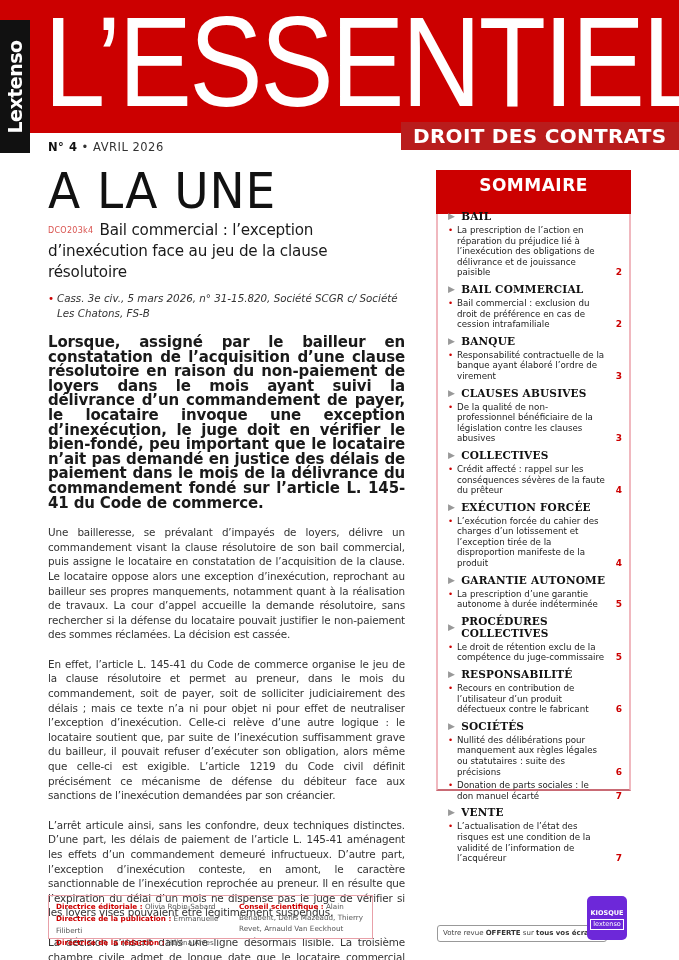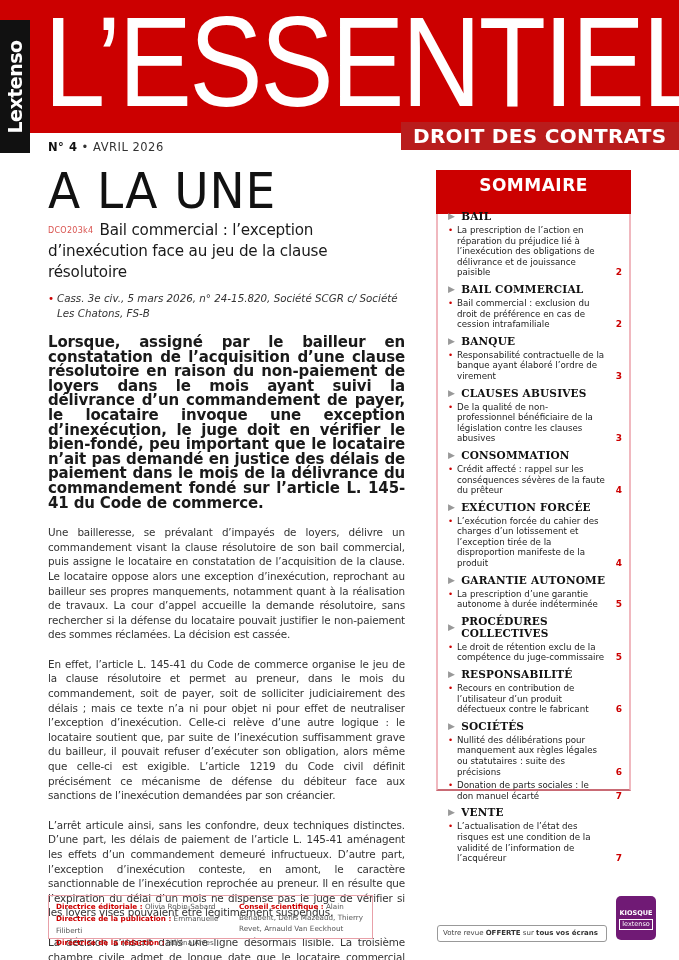--- a/index.html
+++ b/index.html
@@ -45,21 +45,21 @@
 
   .credits { position: absolute; left: 48px; top: 895px; width: 325px; height: 44px; border: 1px solid #e8a0a8;
     padding: 5px 7px; font-size: 7.2px; line-height: 12px; color: #555; }
   .credits .col-a { position: absolute; left: 7px; top: 5px; width: 170px; }
   .credits .col-b { position: absolute; left: 190px; top: 5px; width: 130px; line-height: 11px; }
   .credits .lbl { color: #cc0000; font-weight: bold; }
 
   .kiosque-bar { position: absolute; left: 437px; top: 925px; width: 170px; height: 17px; border: 1px solid #999; border-radius: 3px;
     font-size: 7px; color: #444; line-height: 15px; padding-left: 5px; white-space: nowrap; }
   .kiosque-bar b { font-weight: bold; color: #333; }
-  .kiosque-badge { position: absolute; left: 616px; top: 896px; width: 40px; height: 44px; background: #701a75; border-radius: 5px;
+  .kiosque-badge { position: absolute; left: 587px; top: 896px; width: 40px; height: 44px; background: #6d28d9; border-radius: 5px;
     color: #fff; text-align: center; font-size: 6.5px; font-weight: bold; padding-top: 13px; line-height: 9px; }
   .kiosque-badge .lx { display: inline-block; border: 1px solid #fff; padding: 0 2px; margin-top: 1px; font-weight: normal; }
 </style>
 </head>
 <body>
 
 <div class="masthead">
   <div class="title-logo">L’ESSENTIEL</div>
 </div>
 <div class="brand-strip">
@@ -72,21 +72,21 @@
   <span> • </span>
   <span>AVRIL 2026</span>
 </div>
 
 <div class="a-la-une">A LA UNE</div>
 
 <div class="article">
   <div class="headline">
     <span class="ref-code">DCO203k4</span><span>Bail commercial : l’exception d’inexécution face au jeu de la clause résolutoire</span>
   </div>
-  <div class="citation">Cass. 3e civ., 5 mars 2026, n° 24-15.820, Société SCGR c/ Société Les Chatons, FS-B</div>
+  <div class="citation">Cass. 3e civ., 5 mars 2026, n° 31-15.820, Société SCGR c/ Société Les Chatons, FS-B</div>
   <div class="chapo">Lorsque, assigné par le bailleur en constatation de l’acquisition d’une clause résolutoire en raison du non-paiement de loyers dans le mois ayant suivi la délivrance d’un commandement de payer, le locataire invoque une exception d’inexécution, le juge doit en vérifier le bien-fondé, peu important que le locataire n’ait pas demandé en justice des délais de paiement dans le mois de la délivrance du commandement fondé sur l’article L. 145-41 du Code de commerce.</div>
   <p class="body-p">Une bailleresse, se prévalant d’impayés de loyers, délivre un commandement visant la clause résolutoire de son bail commercial, puis assigne le locataire en constatation de l’acquisition de la clause. Le locataire oppose alors une exception d’inexécution, reprochant au bailleur ses propres manquements, notamment quant à la réalisation de travaux. La cour d’appel accueille la demande résolutoire, sans rechercher si la défense du locataire pouvait justifier le non-paiement des sommes réclamées. La décision est cassée.</p>
   <p class="body-p">En effet, l’article L. 145-41 du Code de commerce organise le jeu de la clause résolutoire et permet au preneur, dans le mois du commandement, soit de payer, soit de solliciter judiciairement des délais ; mais ce texte n’a ni pour objet ni pour effet de neutraliser l’exception d’inexécution. Celle-ci relève d’une autre logique : le locataire soutient que, par suite de l’inexécution suffisamment grave du bailleur, il pouvait refuser d’exécuter son obligation, alors même que celle-ci est exigible. L’article 1219 du Code civil définit précisément ce mécanisme de défense du débiteur face aux sanctions de l’inexécution demandées par son créancier.</p>
   <p class="body-p">L’arrêt articule ainsi, sans les confondre, deux techniques distinctes. D’une part, les délais de paiement de l’article L. 145-41 aménagent les effets d’un commandement demeuré infructueux. D’autre part, l’exception d’inexécution conteste, en amont, le caractère sanctionnable de l’inexécution reprochée au preneur. Il en résulte que l’expiration du délai d’un mois ne dispense pas le juge de vérifier si les loyers visés pouvaient être légitimement suspendus.</p>
   <p class="body-p"><span>La décision s’inscrit dans une ligne désormais lisible. La troisième chambre civile admet de longue date que le locataire commercial peut opposer l’exception d’inexécution lorsque les manquements du bailleur rendent les lieux impropres à l’usage convenu. Elle a encore rappelé, en 2025, qu’aucune mise en demeure préalable n’est requise (Cass. 3e civ., 18 sept. 2025, n° 23-24.005). L’arrêt examiné du 5 mars 2026 contribue finalement à une leçon sur l’office du juge : le juge </span></p>
 
 </div>
 
 <div class="sommaire">
   <div class="sommaire-header">SOMMAIRE</div>
@@ -115,21 +115,21 @@
       <div class="cat">
         <div class="cat-title">
           <span class="tri">▶</span>
           <span>CLAUSES ABUSIVES</span>
         </div>
         <div class="item"><span>De la qualité de non-professionnel bénéficiaire de la législation contre les clauses abusives</span><span class="page">3</span></div>
       </div>
       <div class="cat">
         <div class="cat-title">
           <span class="tri">▶</span>
-          <span>CONSOMMATION</span>
+          <span>COLLECTIVES</span>
         </div>
         <div class="item"><span>Crédit affecté : rappel sur les conséquences sévères de la faute du prêteur</span><span class="page">4</span></div>
       </div>
       <div class="cat">
         <div class="cat-title">
           <span class="tri">▶</span>
           <span>EXÉCUTION FORCÉE</span>
         </div>
         <div class="item"><span>L’exécution forcée du cahier des charges d’un lotissement et l’exception tirée de la disproportion manifeste de la produit</span><span class="page">4</span></div>
       </div>

